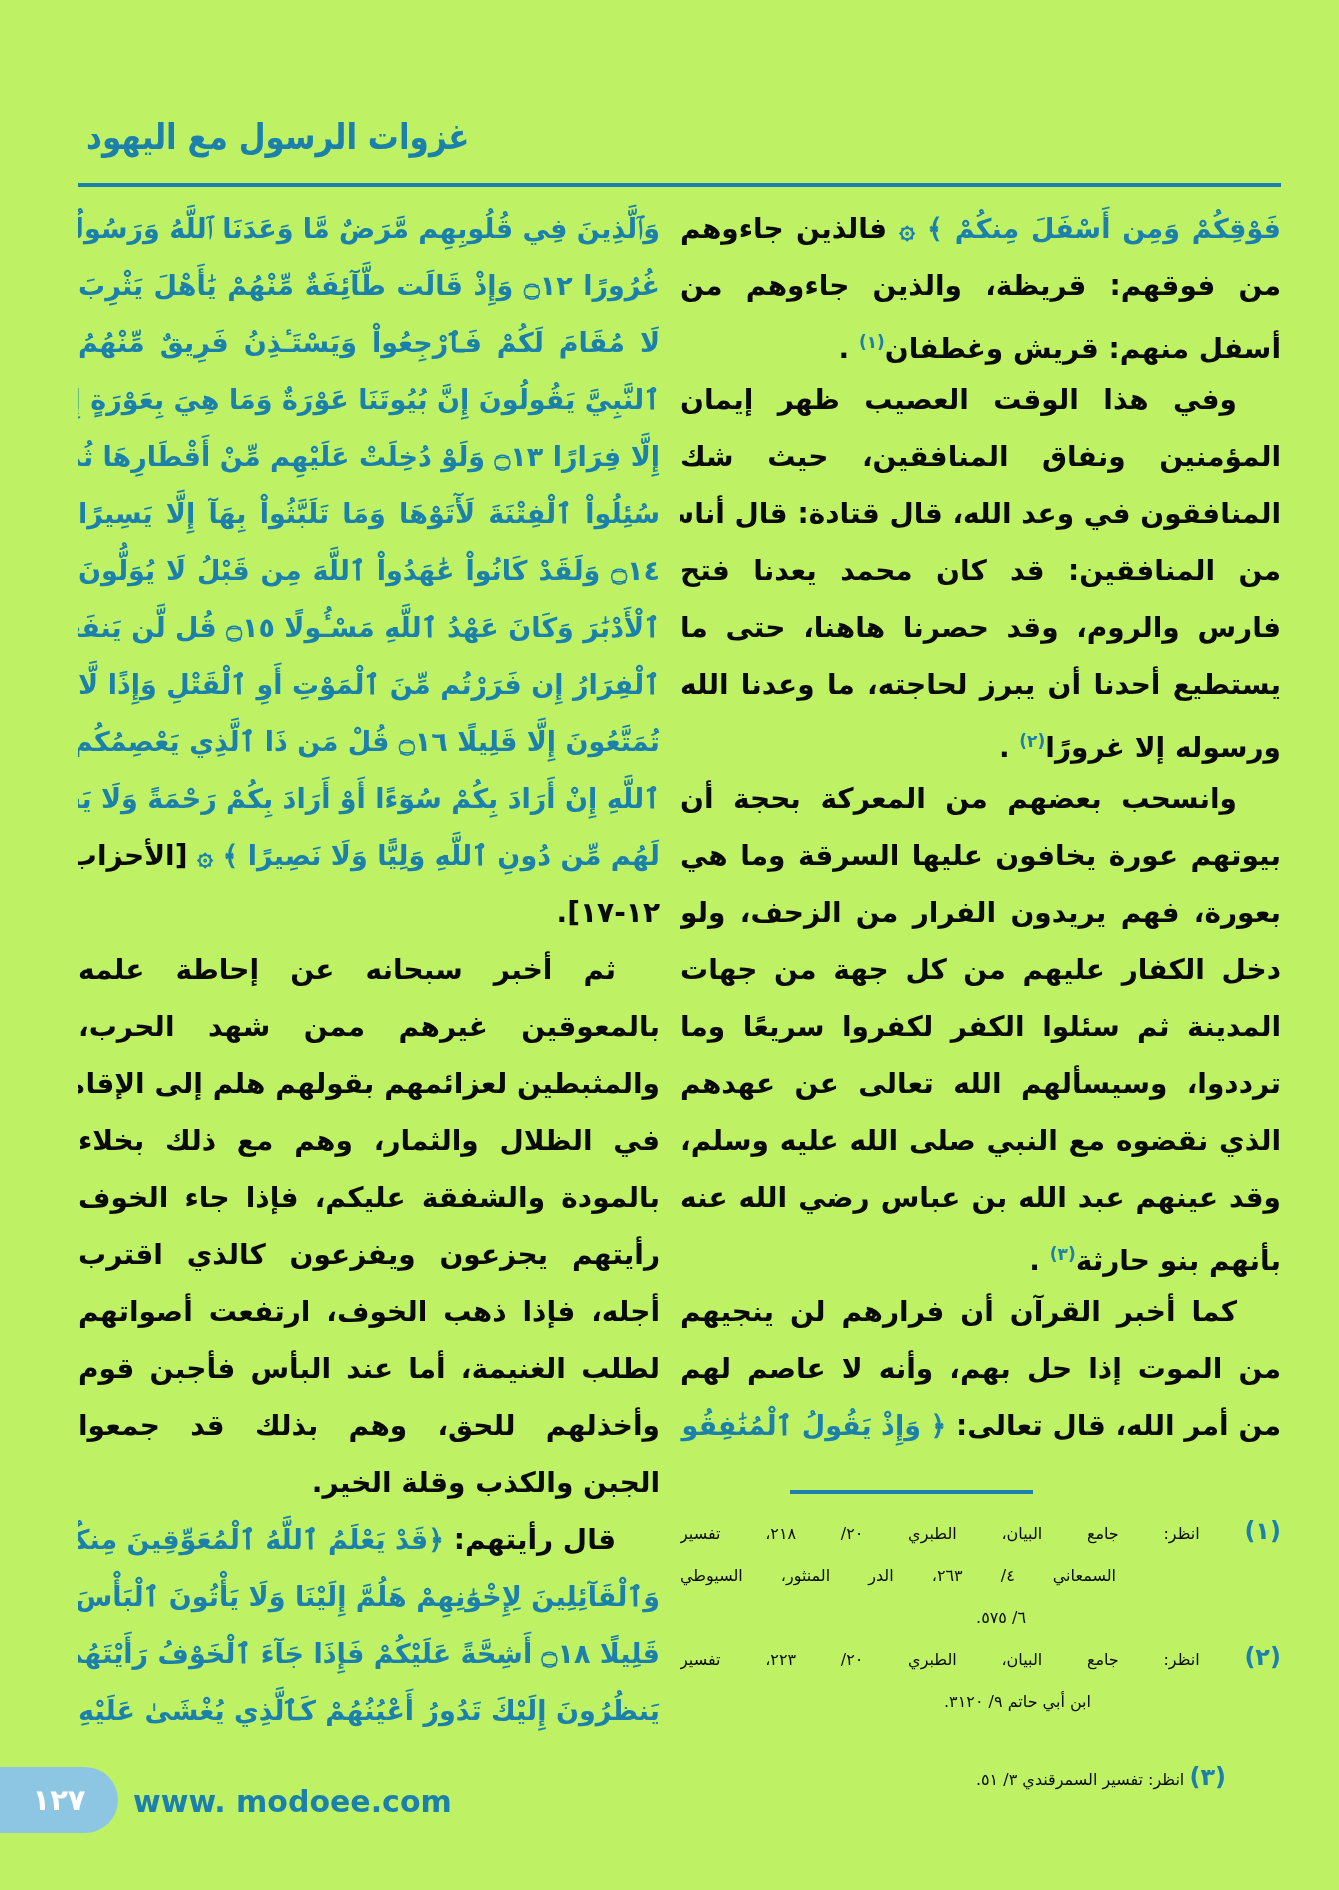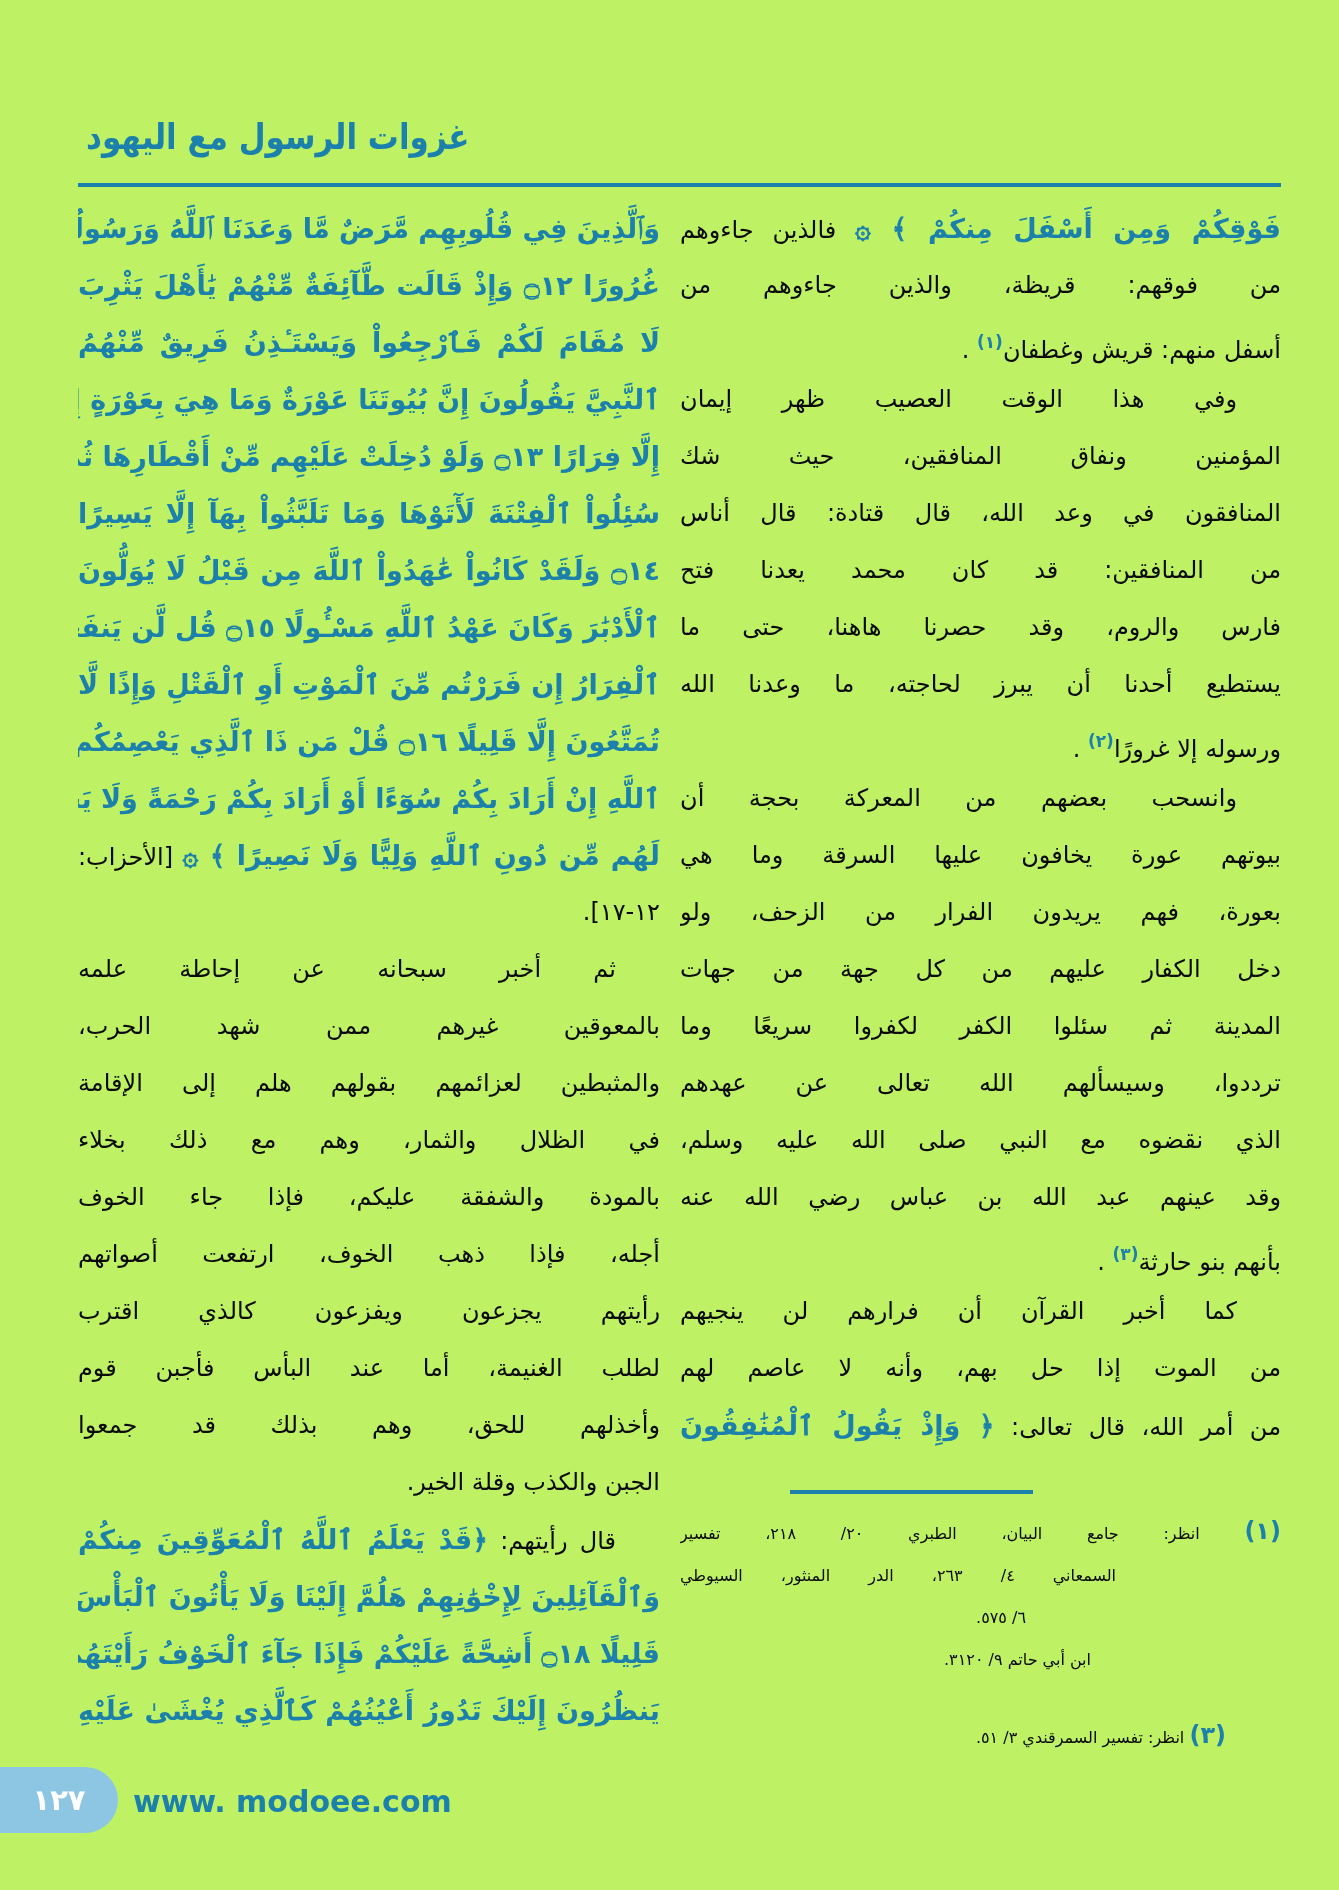--- a/index.html
+++ b/index.html
@@ -34,21 +34,21 @@
   .line{
     height:57px;line-height:57px;
     text-align:justify;text-align-last:justify;
     text-justify:inter-word;
     overflow:hidden;white-space:nowrap;
   }
   .line.s{text-align:center;text-align-last:right;}
   .line.ind{padding-right:44px;}
   .fline{height:42px;line-height:42px;font-size:24px;}
   .q{color:var(--teal);font-weight:bold;font-size:27px;}
-  .b{color:var(--ink);font-weight:normal;font-size:24px;}
+  .b{color:var(--ink);font-weight:bold;font-size:28px;}
   .m{color:var(--teal);font-weight:bold;font-size:17px;vertical-align:10px;}
   .fm{color:var(--teal);font-weight:bold;font-size:24px;}
   .ft{color:var(--ink);font-weight:normal;font-size:16px;}
   .footnote-separator{
     width:243px;height:4px;
     background:var(--teal);
     margin:36px 248px 16px 0;
   }
   .page-badge{
     position:absolute;left:0;top:1767px;
@@ -102,20 +102,21 @@
         <div class="line s"><span class="b">بأنهم بنو حارثة</span><span class="m">(٣)</span><span class="b"> .</span></div>
         <div class="line ind"><span class="b">كما أخبر القرآن أن فرارهم لن ينجيهم</span></div>
         <div class="line"><span class="b">من الموت إذا حل بهم، وأنه لا عاصم لهم</span></div>
         <div class="line"><span class="b">من أمر الله، قال تعالى: </span><span class="q">﴿ وَإِذْ يَقُولُ ٱلْمُنَٰفِقُونَ</span></div>
       </div>
     <div class="footnote-separator"></div>
     <div id="right-foot">
         <div class="line fline"><span class="fm">(١)</span><span class="ft"> انظر: جامع البيان، الطبري ٢٠/ ٢١٨، تفسير</span></div>
         <div class="line fline" style="padding-right: 165px;"><span class="ft">السمعاني ٤/ ٢٦٣، الدر المنثور، السيوطي</span></div>
         <div class="line fline s" style="padding-right: 255px;"><span class="ft">٦/ ٥٧٥.</span></div>
+        <div class="line fline"><span class="fm">(٢)</span><span class="ft"> انظر: جامع البيان، الطبري ٢٠/ ٢٢٣، تفسير</span></div>
         <div class="line fline s" style="padding-right: 190px;"><span class="ft">ابن أبي حاتم ٩/ ٣١٢٠.</span></div>
         <div class="line fline s" style="padding-right: 55px; margin-top: 36px;"><span class="fm">(٣)</span><span class="ft"> انظر: تفسير السمرقندي ٣/ ٥١.</span></div>
       </div>
   </div>
 
   <div class="col col-left">
     <div id="left-body">
         <div class="line"><span class="q">وَٱلَّذِينَ فِي قُلُوبِهِم مَّرَضٌ مَّا وَعَدَنَا ٱللَّهُ وَرَسُولُهُۥ إِلَّا</span></div>
         <div class="line"><span class="q">غُرُورًا ۝١٢ وَإِذْ قَالَت طَّآئِفَةٌ مِّنْهُمْ يَٰأَهْلَ يَثْرِبَ</span></div>
         <div class="line"><span class="q">لَا مُقَامَ لَكُمْ فَٱرْجِعُواْ وَيَسْتَـٔذِنُ فَرِيقٌ مِّنْهُمُ</span></div>
@@ -127,22 +128,22 @@
         <div class="line"><span class="q">ٱلْفِرَارُ إِن فَرَرْتُم مِّنَ ٱلْمَوْتِ أَوِ ٱلْقَتْلِ وَإِذًا لَّا</span></div>
         <div class="line"><span class="q">تُمَتَّعُونَ إِلَّا قَلِيلًا ۝١٦ قُلْ مَن ذَا ٱلَّذِي يَعْصِمُكُم مِّنَ</span></div>
         <div class="line"><span class="q">ٱللَّهِ إِنْ أَرَادَ بِكُمْ سُوٓءًا أَوْ أَرَادَ بِكُمْ رَحْمَةً وَلَا يَجِدُونَ</span></div>
         <div class="line"><span class="q">لَهُم مِّن دُونِ ٱللَّهِ وَلِيًّا وَلَا نَصِيرًا ﴾ ۞</span><span class="b"> [الأحزاب:</span></div>
         <div class="line s"><span class="b">١٢-١٧].</span></div>
         <div class="line ind"><span class="b">ثم أخبر سبحانه عن إحاطة علمه</span></div>
         <div class="line"><span class="b">بالمعوقين غيرهم ممن شهد الحرب،</span></div>
         <div class="line"><span class="b">والمثبطين لعزائمهم بقولهم هلم إلى الإقامة</span></div>
         <div class="line"><span class="b">في الظلال والثمار، وهم مع ذلك بخلاء</span></div>
         <div class="line"><span class="b">بالمودة والشفقة عليكم، فإذا جاء الخوف</span></div>
+        <div class="line"><span class="b">رأيتهم يجزعون ويفزعون كالذي اقترب</span></div>
         <div class="line"><span class="b">أجله، فإذا ذهب الخوف، ارتفعت أصواتهم</span></div>
-        <div class="line"><span class="b">رأيتهم يجزعون ويفزعون كالذي اقترب</span></div>
         <div class="line"><span class="b">لطلب الغنيمة، أما عند البأس فأجبن قوم</span></div>
         <div class="line"><span class="b">وأخذلهم للحق، وهم بذلك قد جمعوا</span></div>
         <div class="line s"><span class="b">الجبن والكذب وقلة الخير.</span></div>
         <div class="line ind"><span class="b">قال رأيتهم: </span><span class="q">﴿قَدْ يَعْلَمُ ٱللَّهُ ٱلْمُعَوِّقِينَ مِنكُمْ</span></div>
         <div class="line"><span class="q">وَٱلْقَآئِلِينَ لِإِخْوَٰنِهِمْ هَلُمَّ إِلَيْنَا وَلَا يَأْتُونَ ٱلْبَأْسَ إِلَّا</span></div>
         <div class="line"><span class="q">قَلِيلًا ۝١٨ أَشِحَّةً عَلَيْكُمْ فَإِذَا جَآءَ ٱلْخَوْفُ رَأَيْتَهُمْ</span></div>
         <div class="line"><span class="q">يَنظُرُونَ إِلَيْكَ تَدُورُ أَعْيُنُهُمْ كَٱلَّذِي يُغْشَىٰ عَلَيْهِ مِنَ</span></div>
       </div>
   </div>
 

